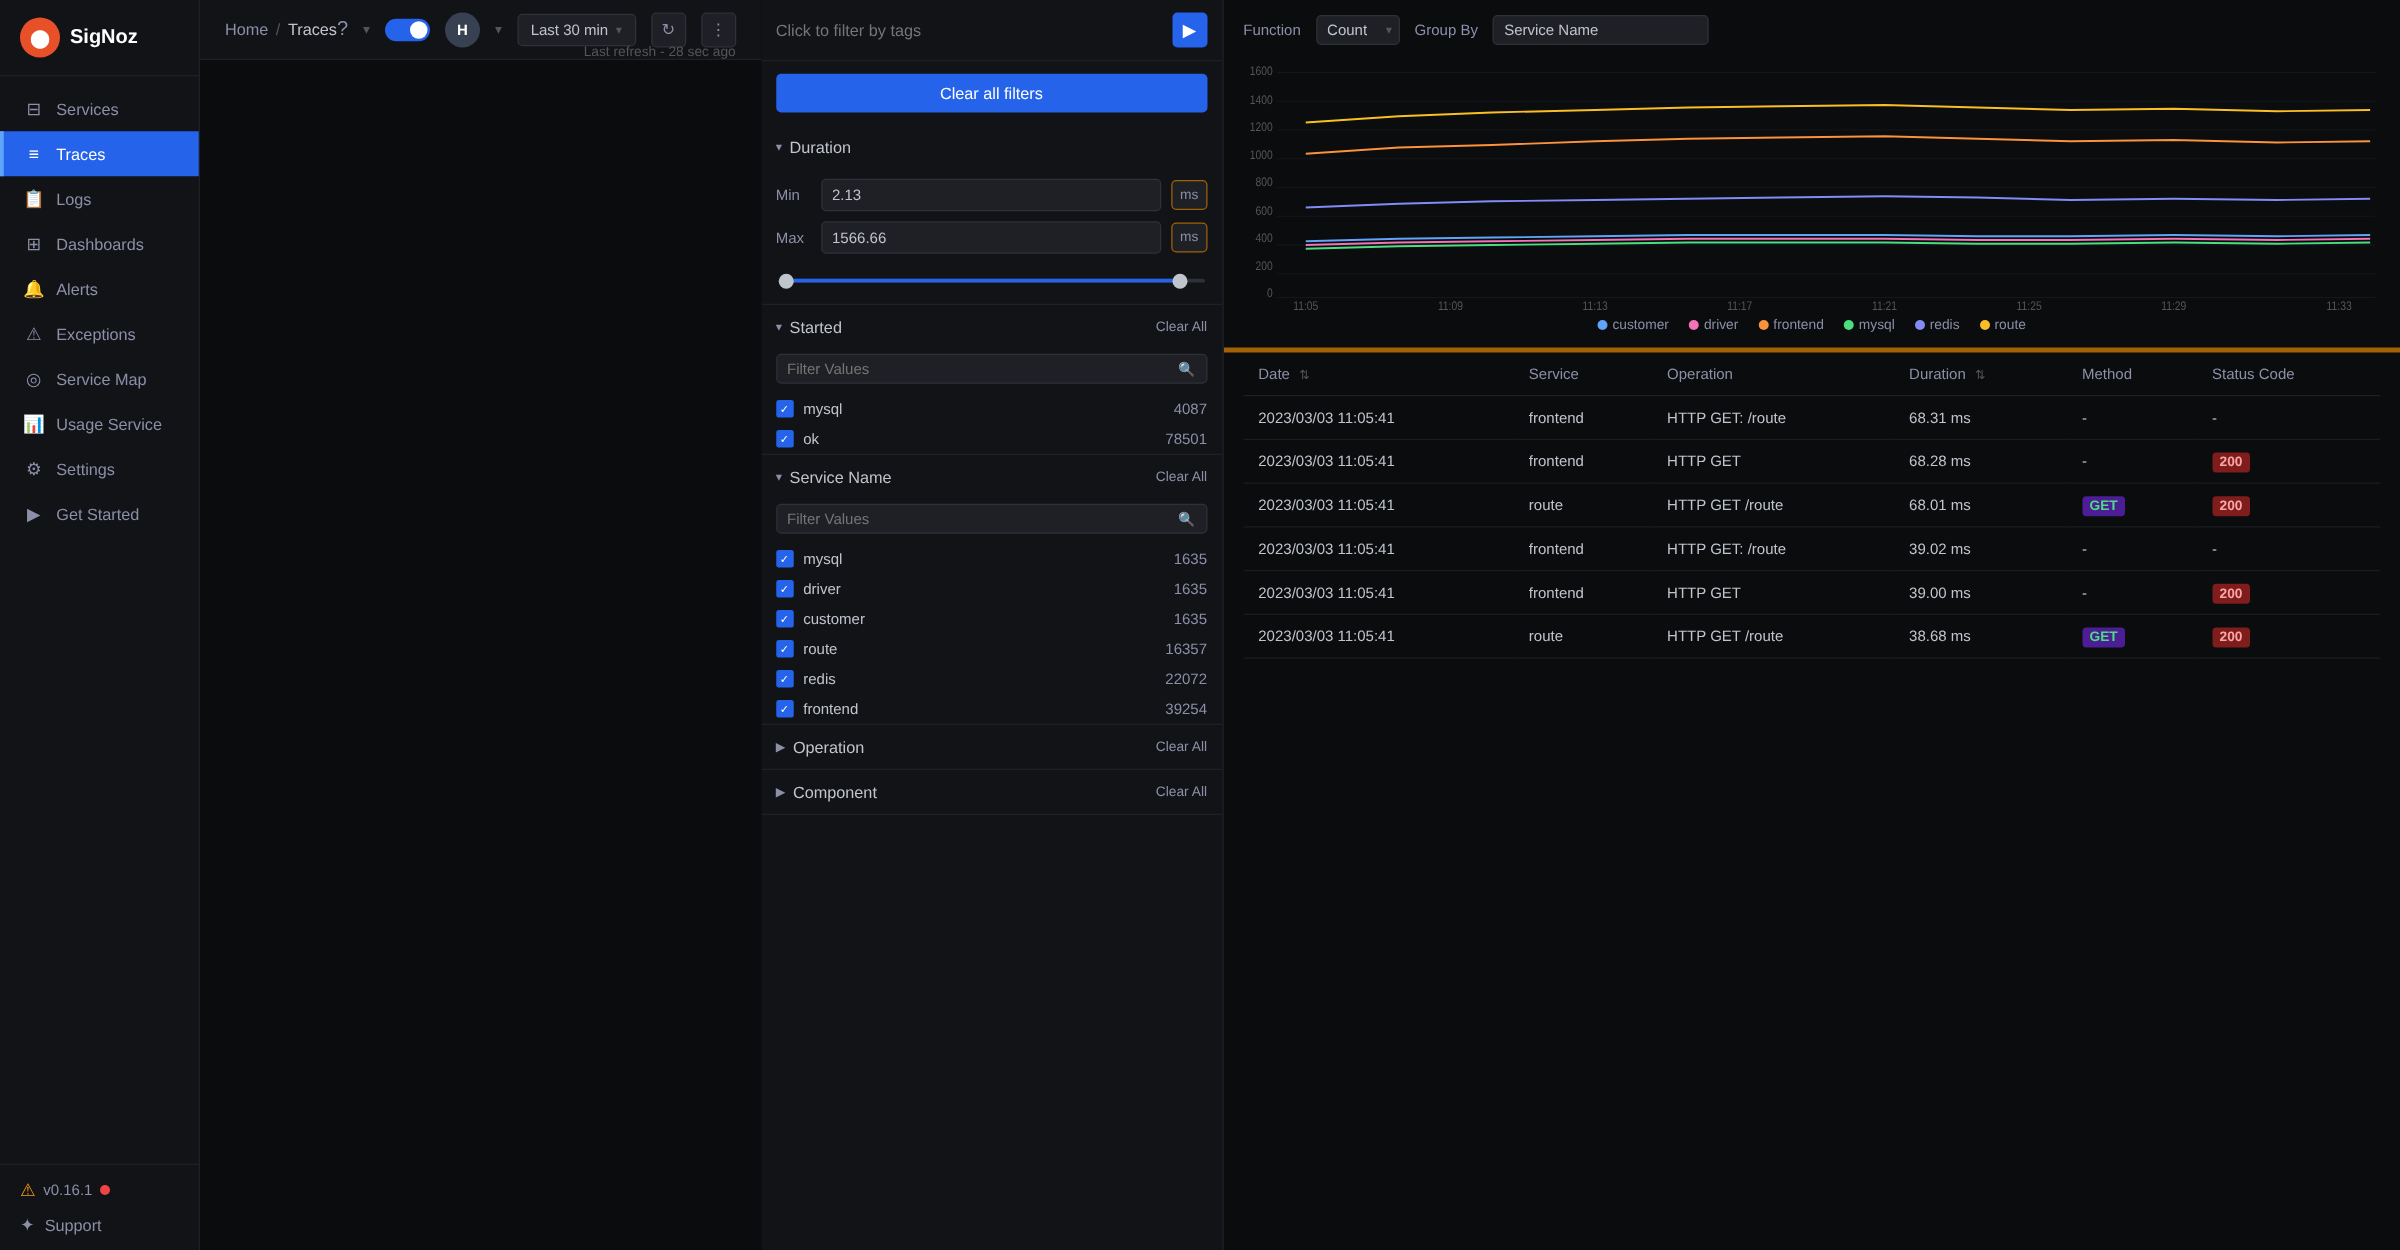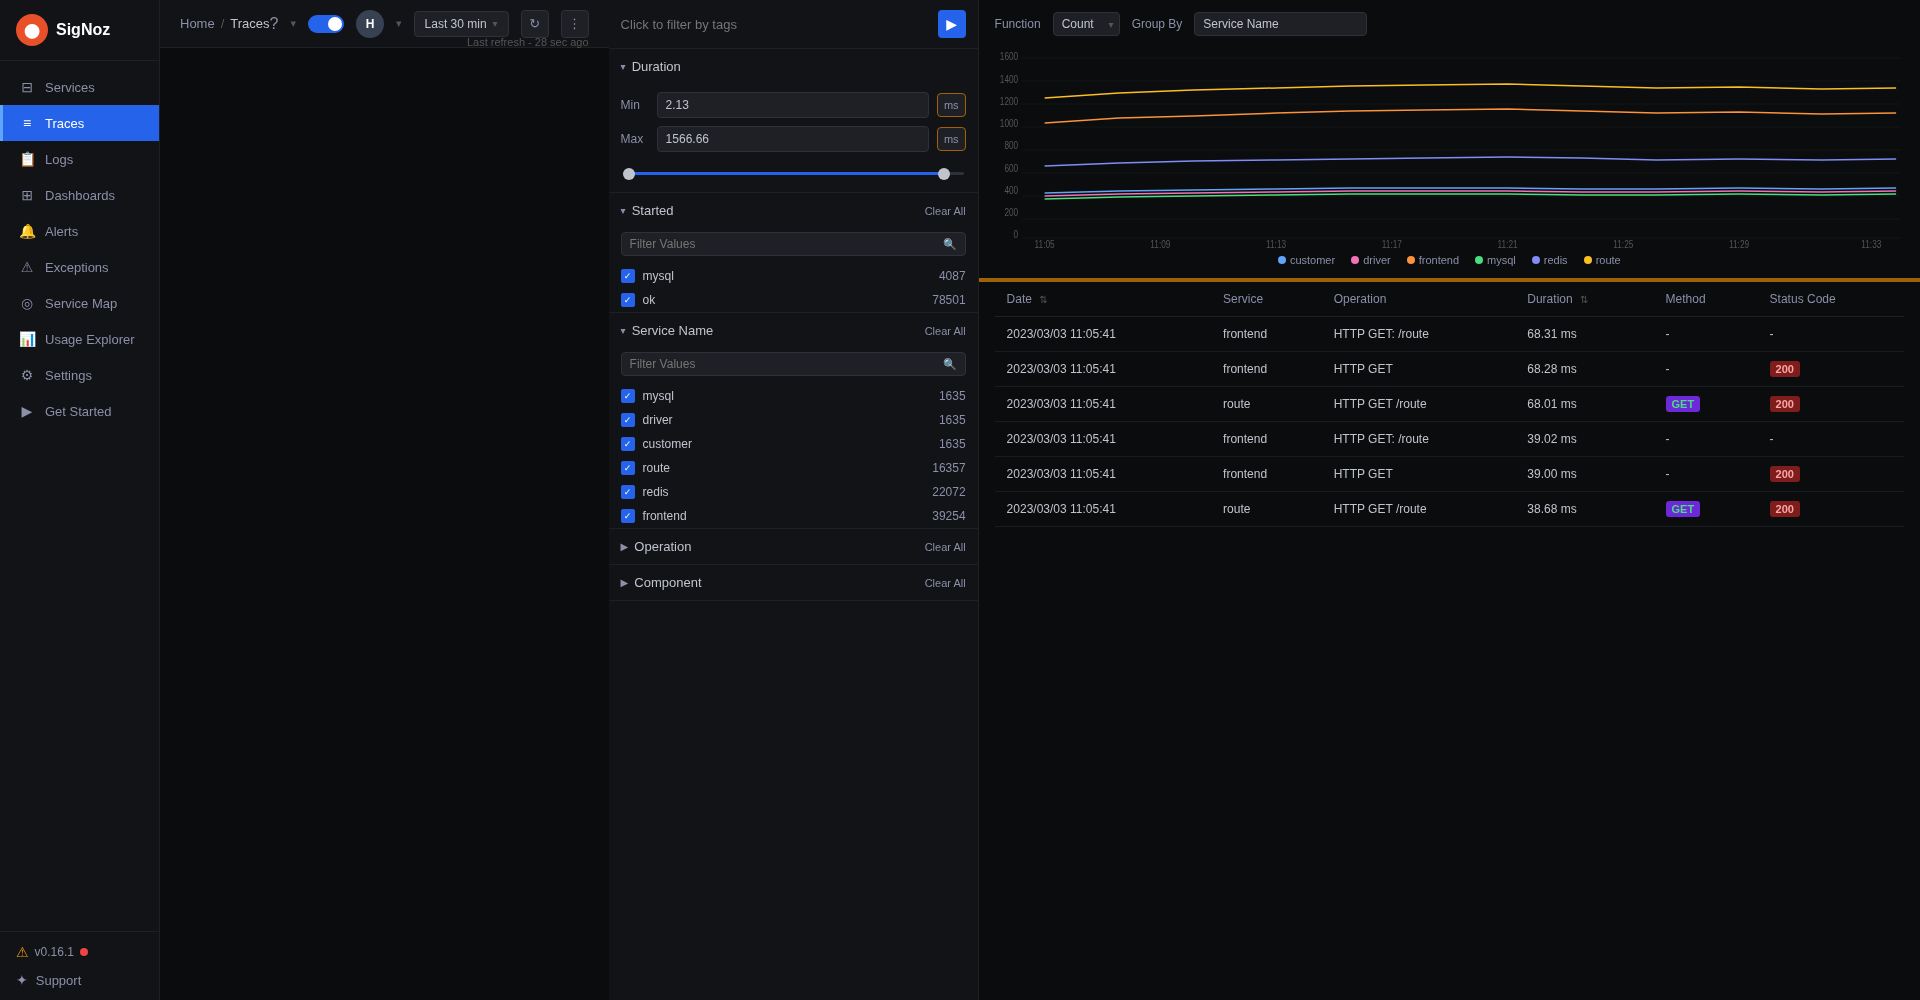--- a/index.html
+++ b/index.html
@@ -326,21 +326,21 @@
       font-size: 12px;
       border-bottom: 1px solid #1a1c22;
     }
     .sort-icon { color: #555; font-size: 10px; margin-left: 4px; cursor: pointer; }
     .method-badge {
       padding: 2px 6px;
       border-radius: 3px;
       font-size: 11px;
       font-weight: 600;
     }
-    .method-get { background: #6d28d9; color: #4ade80; }
+    .method-get { background: #4c1d95; color: #4ade80; }
     .status-badge {
       padding: 2px 6px;
       border-radius: 3px;
       font-size: 11px;
       font-weight: 600;
     }
     .status-200 { background: #7f1d1d; color: #fca5a5; }
 
     ::-webkit-scrollbar { width: 6px; }
     ::-webkit-scrollbar-track { background: #121317; }
@@ -378,21 +378,21 @@
     <div class="nav-item">
       <span class="nav-icon">⚠</span>
       <span class="nav-label">Exceptions</span>
     </div>
     <div class="nav-item">
       <span class="nav-icon">◎</span>
       <span class="nav-label">Service Map</span>
     </div>
     <div class="nav-item">
       <span class="nav-icon">📊</span>
-      <span class="nav-label">Usage Explorer</span>
+      <span class="nav-label">Usage Service</span>
     </div>
     <div class="nav-item">
       <span class="nav-icon">⚙</span>
       <span class="nav-label">Settings</span>
     </div>
     <div class="nav-item">
       <span class="nav-icon">▶</span>
       <span class="nav-label">Get Started</span>
     </div>
   </div>
@@ -436,20 +436,21 @@
   </div>
 
   <div class="content">
 
     <div class="filter-panel">
 
       <div class="filter-search-row">
         <input class="filter-search-input" type="text" placeholder="Click to filter by tags" style="">
         <button class="filter-search-btn">▶</button>
       </div>
+      <button class="clear-all-filters-btn">Clear all filters</button>
 
       <div class="filter-section">
         <div class="filter-section-header">
           <div class="filter-section-title">
             <span class="chevron">▾</span>
             <span>Duration</span>
           </div>
         </div>
         <div class="duration-content">
           <div class="duration-row">

